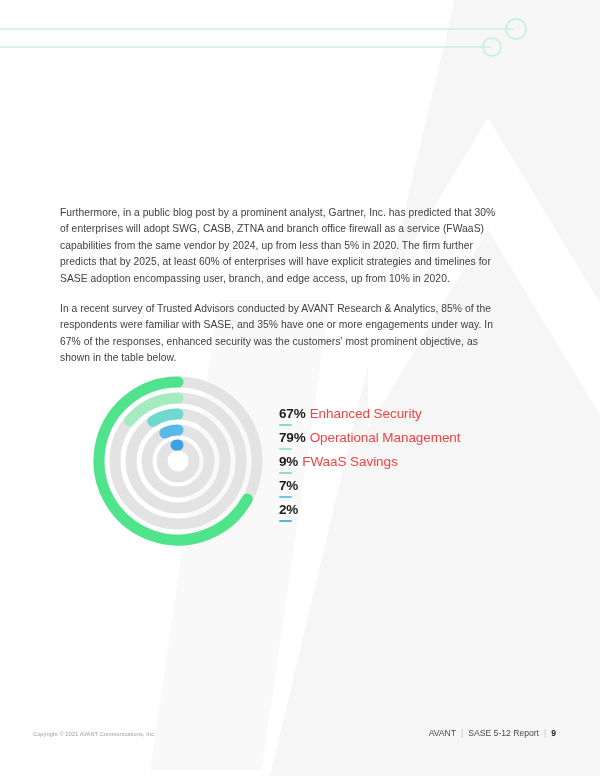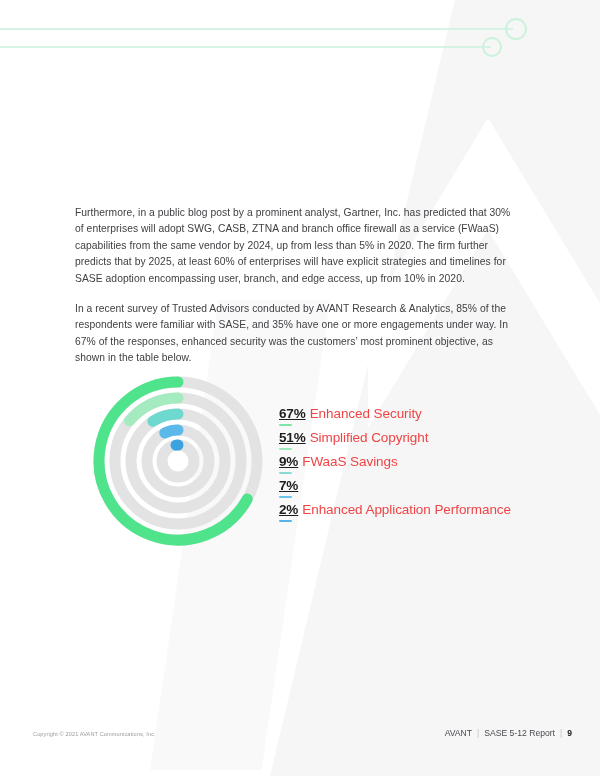--- a/index.html
+++ b/index.html
@@ -63,21 +63,21 @@
     left: 0;
     width: 600px;
     height: 80px;
     z-index: 2;
   }
 
   
   .content {
     position: absolute;
     z-index: 3;
-    left: 75px;
+    left: 60px;
     top: 205px;
     width: 440px;
   }
   p.body-text {
     margin: 0 0 14px 0;
     font-size: 10.3px;
     line-height: 16.4px;
     color: #404044;
     letter-spacing: .005em;
     text-align: left;
@@ -114,21 +114,20 @@
     height: 24px;
     white-space: nowrap;
   }
   .legend-pct {
     position: relative;
     font-size: 13.5px;
     font-weight: bold;
     color: #1d1d1f;
     margin-right: 4px;
     letter-spacing: -.01em;
-    text-decoration: underline;
   }
   .legend-pct::after {
     content: "";
     position: absolute;
     left: 0;
     bottom: -5px;
     width: 13px;
     height: 1.6px;
     background: var(--mk, #6fe39b);
     border-radius: 1px;
@@ -152,21 +151,21 @@
   .footer-left {
     position: absolute;
     left: 33px;
     top: 3px;
     font-size: 5.6px;
     color: #9b9ba0;
     letter-spacing: .02em;
   }
   .footer-right {
     position: absolute;
-    right: 28px;
+    right: 44px;
     top: 0;
     font-size: 8.6px;
     color: #4a4a4f;
     display: flex;
     align-items: center;
     gap: 5px;
   }
   .footer-right .sep { color: #c2c2c7; }
   .footer-right .pg { font-weight: bold; color: #1d1d1f; }
 </style>
@@ -209,33 +208,32 @@
           <path d="M 91 77 A 16 16 0 0 0 88.99466826297113 77.12616477896836" fill="none" stroke="#3aa2e0" stroke-width="11" stroke-linecap="round"></path>
         </svg>
     </div>
 
     <div class="legend" id="legend">
         <div class="legend-row">
           <span class="legend-pct" style="--mk: #7fe4a8;">67%</span>
           <span class="legend-label">Enhanced Security</span>
         </div>
         <div class="legend-row">
-          <span class="legend-pct" style="--mk: #9ee9bd;">51%</span>
-          <span class="legend-label">Simplified Copyright</span>
+          <span class="legend-pct" style="--mk: #9ee9bd;">79%</span>
+          <span class="legend-label">Operational Management</span>
         </div>
         <div class="legend-row">
           <span class="legend-pct" style="--mk: #8adbd3;">9%</span>
           <span class="legend-label">FWaaS Savings</span>
         </div>
         <div class="legend-row">
           <span class="legend-pct" style="--mk: #6cc4ea;">7%</span>
         </div>
         <div class="legend-row">
           <span class="legend-pct" style="--mk: #56b4e6;">2%</span>
-          <span class="legend-label">Enhanced Application Performance</span>
         </div>
       </div>
   </div>
 
   <div class="footer">
     <div class="footer-left">Copyright © 2021 AVANT Communications, Inc.</div>
     <div class="footer-right">
       <span>AVANT</span>
       <span class="sep">|</span>
       <span>SASE 5-12 Report</span>

